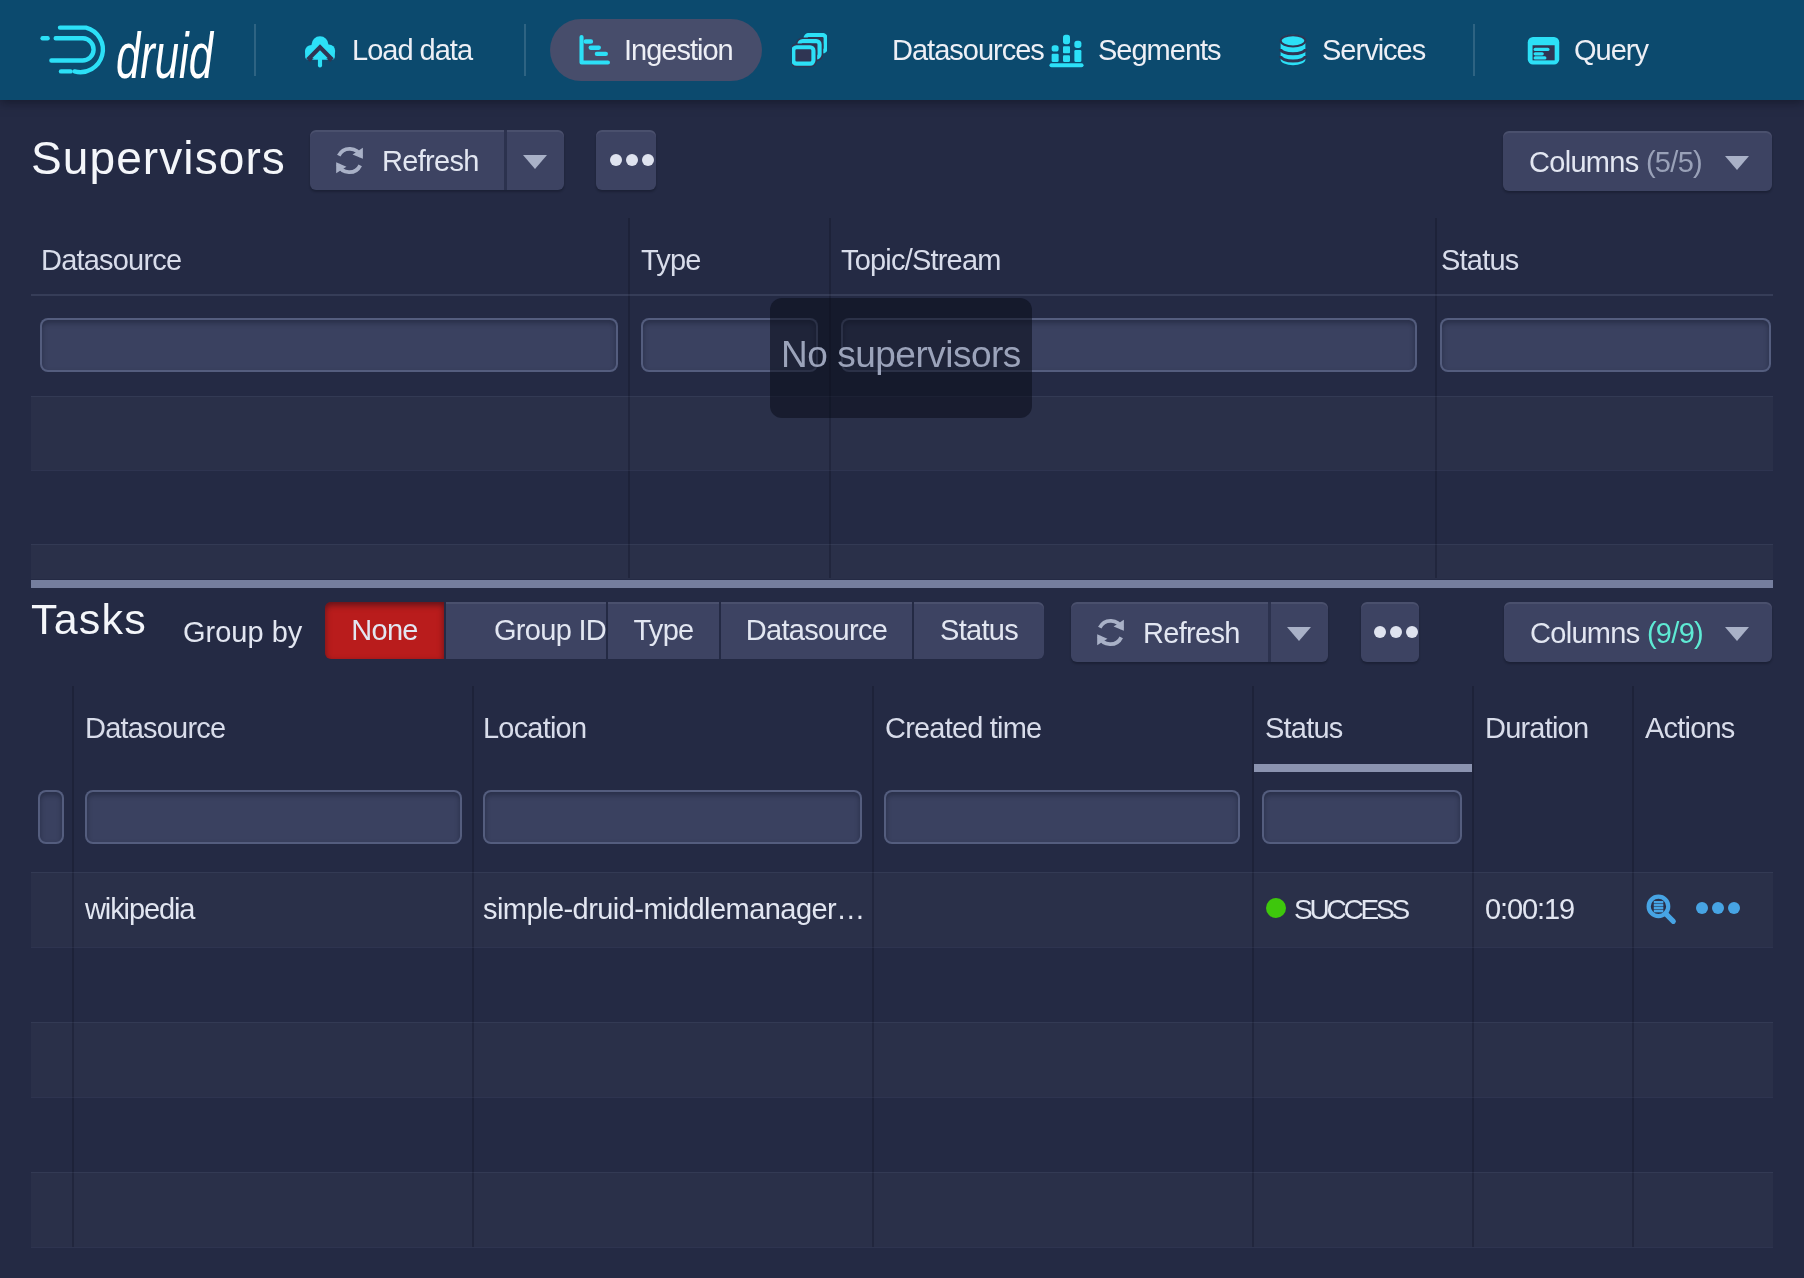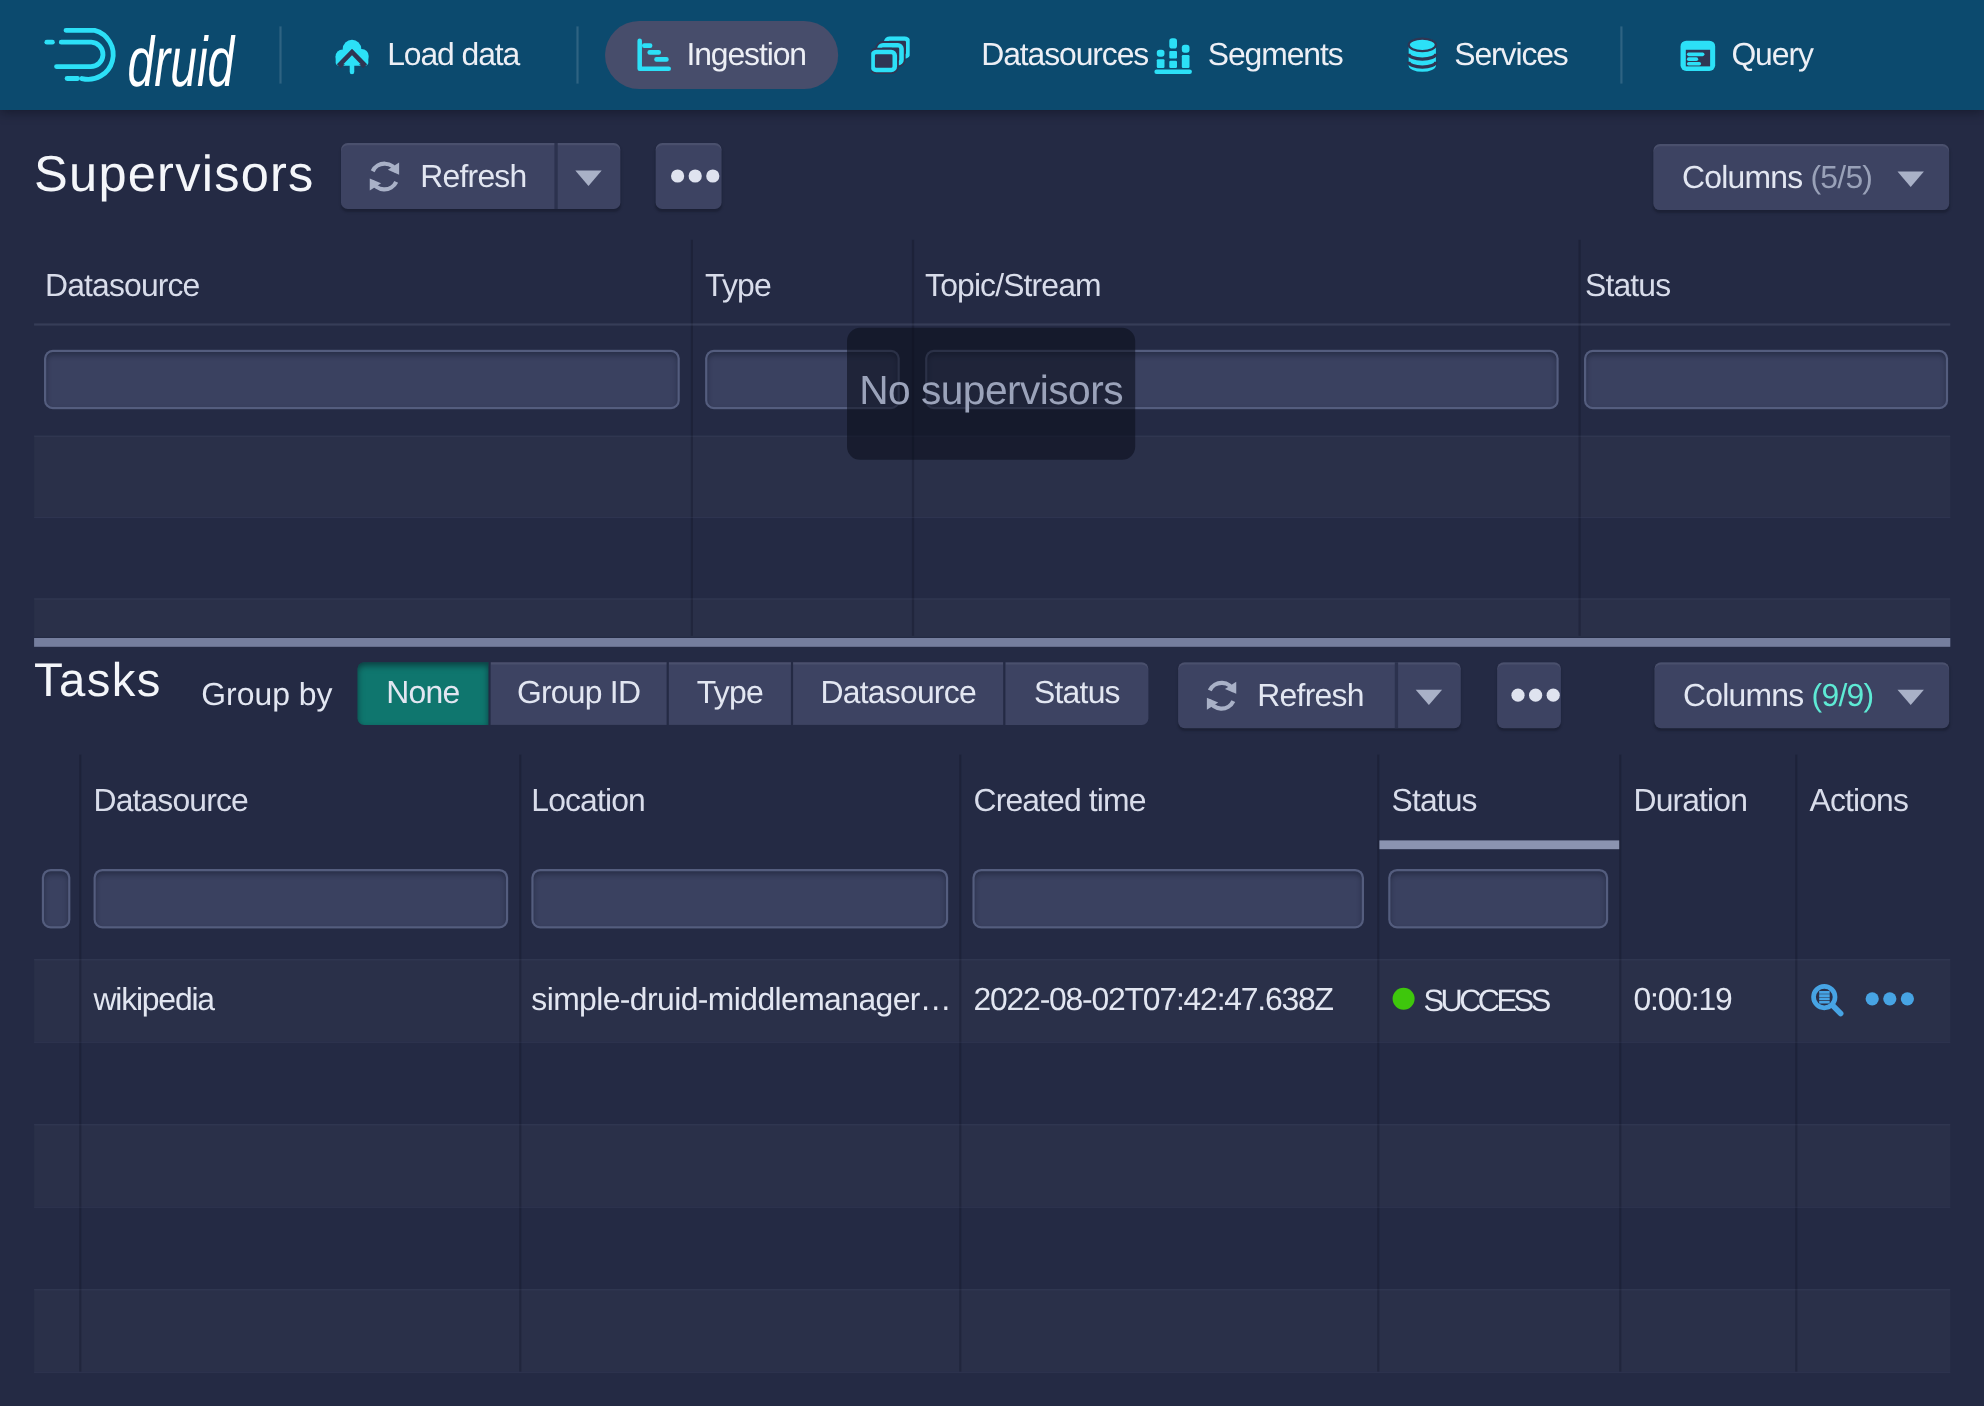--- a/index.html
+++ b/index.html
@@ -176,24 +176,24 @@
   <div class="rowline" style="top:544px;"></div>
 
   <div class="abs" style="left:770px; top:298px; width:262px; height:120px; background:rgba(10,13,26,0.55); border-radius:12px;"></div>
   <div class="abs" style="left:770px; top:334px; width:262px; text-align:center; font-size:37px; letter-spacing:-0.5px; color:#9ba3ba;">No supervisors</div>
 
   <div id="paneDivider"></div>
 
   <div class="abs" style="left:31px; top:595px; font-size:43px; letter-spacing:1.2px; color:#f4f6fa;">Tasks</div>
   <div class="abs" style="left:183px; top:616px; font-size:29px; color:#e2e6f1;">Group by</div>
 
-  <div class="seg" style="left:325px; width:119px; border-radius:6px 0 0 6px; background:#0f766e; box-shadow:inset 0 3px 6px rgba(8,10,22,0.5);">
+  <div class="seg" style="left:325px; width:119px; border-radius:6px 0 0 6px; background:#b91c1c; box-shadow:inset 0 3px 6px rgba(8,10,22,0.5);">
       <span>None</span>
     </div>
-  <div class="seg" style="left:446px; width:160px;">
+  <div class="seg" style="left:446px; width:160px;padding-left:24px;">
       <span>Group ID</span>
     </div>
   <div class="seg" style="left:608px; width:111px;">
       <span>Type</span>
     </div>
   <div class="seg" style="left:721px; width:191px;">
       <span>Datasource</span>
     </div>
   <div class="seg" style="left:914px; width:130px; border-radius:0 6px 6px 0;">
       <span>Status</span>
@@ -253,21 +253,20 @@
   <div class="finput" style="left:1262px; top:790px; width:200px;"></div>
   <div class="rowline" style="top:872px;"></div>
   <div class="rowline" style="top:947px;"></div>
   <div class="rowline" style="top:1022px;"></div>
   <div class="rowline" style="top:1097px;"></div>
   <div class="rowline" style="top:1172px;"></div>
   <div class="rowline" style="top:1247px;"></div>
 
   <div class="cell" style="left:85px; top:893px;">wikipedia</div>
   <div class="cell" style="left:483px; top:893px; letter-spacing:-0.55px;">simple-druid-middlemanager…</div>
-  <div class="cell" style="left:885px; top:893px;">2022-08-02T07:42:47.638Z</div>
   <div class="abs" style="left:1266px; top:898px; width:20px; height:20px; border-radius:50%; background:#3ec70c;"></div>
   <div class="cell" style="left:1294px; top:894px; font-size:28px; letter-spacing:-3.2px;">SUCCESS</div>
   <div class="cell" style="left:1485px; top:893px;">0:00:19</div>
 
   <svg class="abs" style="left:1644px; top:892px;" width="34" height="34" viewBox="0 0 16 16">
     <circle cx="6.8" cy="6.8" r="4.6" fill="none" stroke="#47a4e4" stroke-width="2"></circle>
     <g stroke="#47a4e4" stroke-width="1.15">
       <path d="M4.6 4.8 H9.1"></path>
       <path d="M4.6 6.2 H9.1"></path>
       <path d="M4.6 7.6 H9.1"></path>

